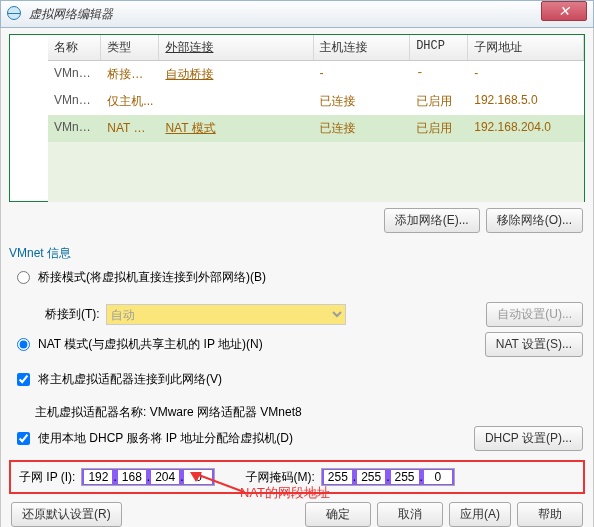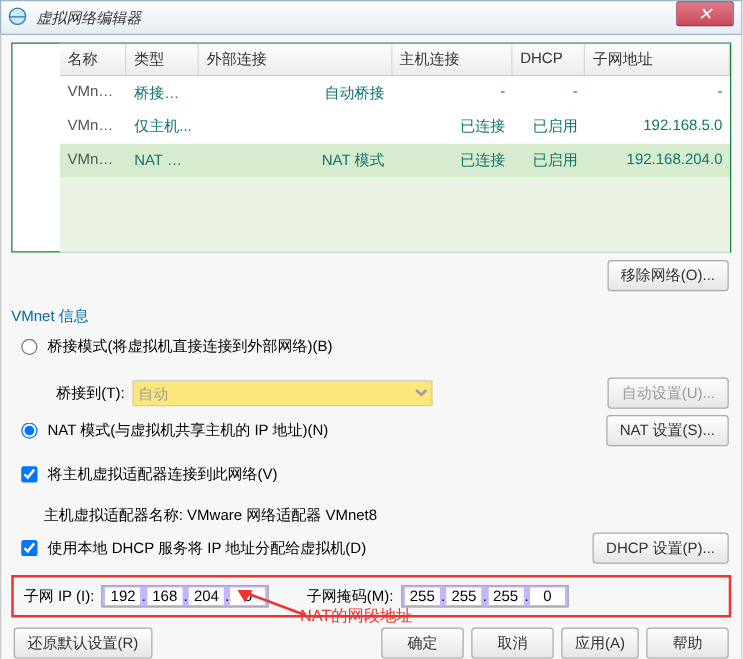--- a/index.html
+++ b/index.html
@@ -8,48 +8,48 @@
 .titlebar { background: linear-gradient(#fdfefe, #e6ecf2); border: 1px solid #9fb6c9; height: 28px; display: flex; align-items: center; padding: 0 6px; font-style: italic; }
 .titlebar .icon { width: 16px; height: 16px; margin-right: 6px; }
 .titlebar .title { flex: 1; color: #333; }
 .close-btn { width: 46px; height: 20px; background: linear-gradient(#e07b88,#c94a5c); border: 1px solid #9a3b48; border-radius: 2px; color: #fff; display: flex; align-items: center; justify-content: center; font-size: 14px; margin-top:-6px;}
 .content { background: #f7f7f7; padding: 6px 8px 8px 8px; border: 1px solid #c8c8c8; border-top: none; }
 
 .grid { border: 1px solid #15803d; background: #fff; padding-left: 38px; }
 .grid-head { display: flex; background: linear-gradient(#fdfdfd,#ececec); border-bottom: 1px solid #cacaca; }
 .grid-head > div { padding: 4px 6px; border-right: 1px solid #d8d8d8; color: #333; }
 .grid-body { height: 140px; }
-.grid-row { display: flex; padding: 3px 0; text-align: right; }
+.grid-row { display: flex; padding: 3px 0; }
 .grid-row.sel { background: #d7ebce; }
 .grid-row.odd { background: #fff; }
 .grid-row.even { background: #fff; }
-.grid-row > div { padding: 2px 6px; color: #0f766e; white-space: nowrap; overflow: hidden; text-overflow: ellipsis; }
+.grid-row > div { padding: 2px 6px; color: #a16207; white-space: nowrap; overflow: hidden; text-overflow: ellipsis; }
 .col-name { width: 55px; }
 .col-type { width: 60px; }
-.col-ext  { width: 160px; }
+.col-ext  { width: 160px; text-decoration: underline; }
 .col-host { width: 100px; }
-.col-dhcp { width: 60px; }
+.col-dhcp { width: 60px; font-family: Liberation Mono, monospace; }
 .col-sub  { width: 120px; }
 .grid-body .col-name { color: #555; }
 .grid-fill { height: 60px; background: #eaf2e4; }
 
 .btn { background: linear-gradient(#fdfdfd,#e6e6e6); border: 1px solid #a8a8a8; border-radius: 3px; padding: 3px 10px; cursor: pointer; color: #333; }
 .btn-row { display: flex; justify-content: flex-end; gap: 6px; padding: 6px 2px; }
 
 .vmnet-info { margin-top: 4px; }
 .vmnet-info-title { color: #0369a1; padding: 2px 0 4px 0; }
 
 .radio-row, .check-row { display: flex; align-items: center; padding: 3px 0; gap: 4px; }
 .radio-row input, .check-row input { margin: 0 4px 0 8px; }
 .sub-row { display: flex; align-items: center; padding: 2px 0 2px 36px; gap: 6px; margin-top: 11px; }
 .sub-row select { width: 240px; height: 21px; border: 1px solid #bbb; background: #fde047; color:#777; }
 .right-btn { margin-left: auto; margin-right: 2px; }
 
 .ip-block { border: 2px solid #e33; padding: 6px 8px; margin-top: 6px; display: flex; align-items: center; gap: 6px; }
-.ip-field { display: inline-flex; align-items: flex-end; border: 1px solid #a8a8a8; background: #c4b5fd; padding: 1px 2px; }
+.ip-field { display: inline-flex; align-items: flex-end; border: 1px solid #a8a8a8; background: #8b5cf6; padding: 1px 2px; }
 .ip-field input { width: 28px; border: none; text-align: center; outline: none; }
 .ip-dot { padding: 0 1px; }
 
 .footer { display: flex; align-items: center; gap: 6px; padding: 8px 2px 2px 2px; }
 .footer .spacer { flex: 1; }
 
 .annot { position: absolute; left: 240px; top: 484px; color: #e33; font-size: 13px; }
 .arrow { position: absolute; left: 190px; top: 472px; width: 56px; height: 22px; }
 .arrow svg line { stroke: #e33; stroke-width: 2; }
 .arrow svg polygon { fill: #e33; }
@@ -100,20 +100,21 @@
         <div class="col-ext">NAT 模式</div>
         <div class="col-host">已连接</div>
         <div class="col-dhcp">已启用</div>
         <div class="col-sub">192.168.204.0</div>
       </div>
       <div class="grid-fill"></div>
     </div>
   </div>
 
   <div class="btn-row">
+    <button class="btn">添加网络(E)...</button>
     <button class="btn">移除网络(O)...</button>
   </div>
 
   <div class="vmnet-info">
     <div class="vmnet-info-title">VMnet 信息</div>
 
     <div class="radio-row">
       <input type="radio" name="mode" style="">
       <span>桥接模式(将虚拟机直接连接到外部网络)(B)</span>
     </div>

